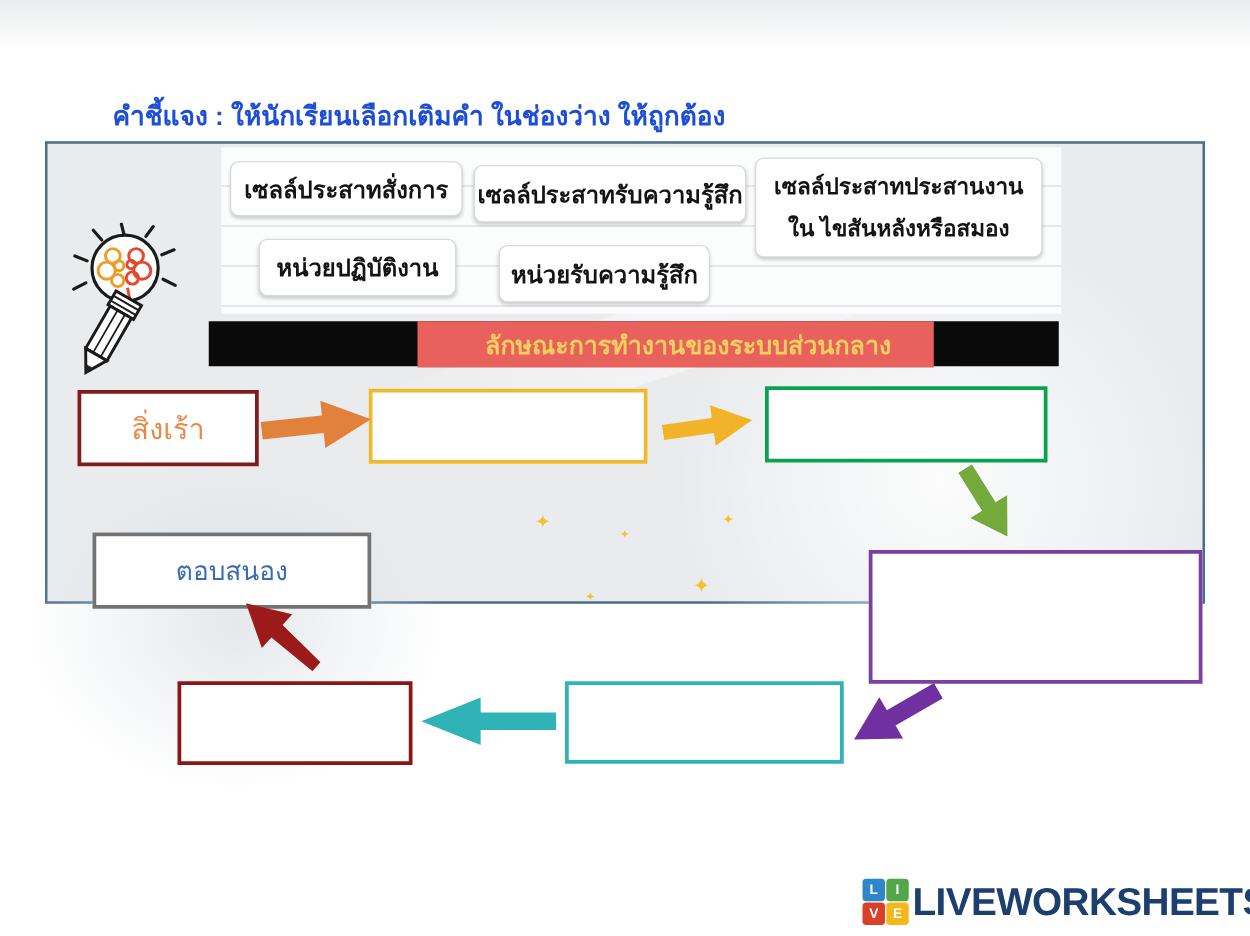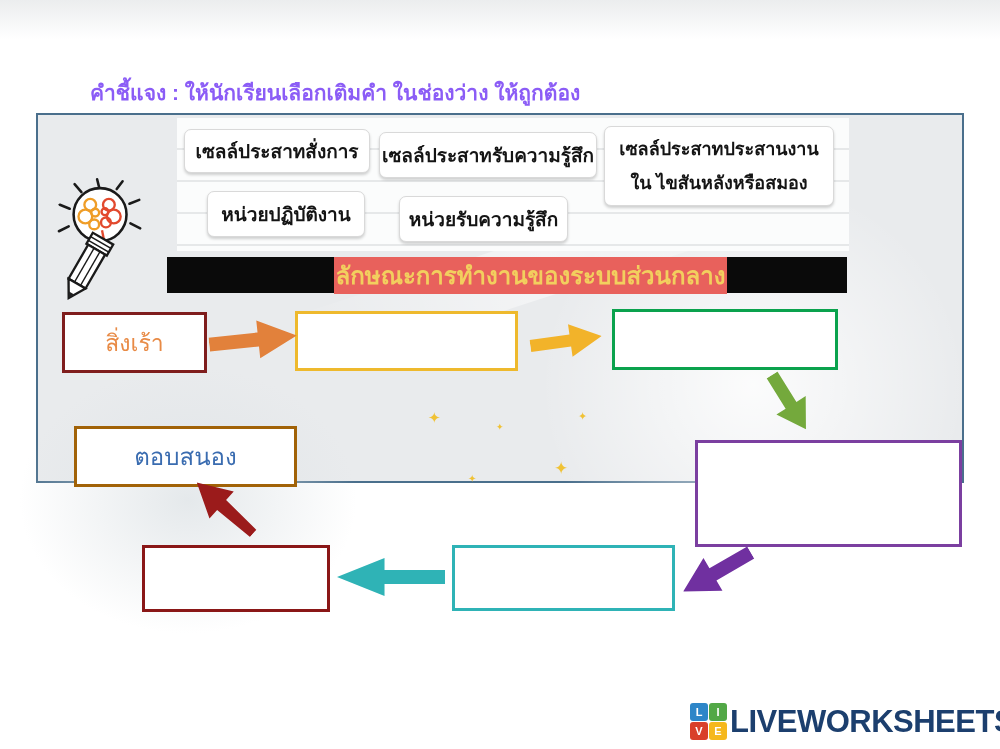--- a/index.html
+++ b/index.html
@@ -1,20 +1,20 @@
 <!DOCTYPE html>
 <html><head>
 <meta charset="utf-8">
 <style>
   html,body{margin:0;padding:0;background:#ffffff;}
   .page{position:relative;width:1000px;height:749px;background:#ffffff;overflow:hidden;
         font-family:"Liberation Sans","DejaVu Sans",sans-serif;}
   .page-top-tint{position:absolute;left:0;top:0;width:100%;height:46px;
         background:linear-gradient(180deg,#ebedee 0%,#ffffff 85%);}
-  .instruction{position:absolute;left:90px;top:76px;font-size:21px;font-weight:bold;color:#8b5cf6;}
+  .instruction{position:absolute;left:90px;top:76px;font-size:21px;font-weight:bold;color:#1d4ed8;}
 
   
   .worksheet{position:absolute;left:36px;top:113px;width:928px;height:370px;
         background:#e9ebed;border:2px solid #4a6f8c;box-sizing:border-box;}
   .bg-blob1{position:absolute;left:500px;top:60px;width:430px;height:420px;border-radius:50%;
         background:radial-gradient(ellipse at center,rgba(255,255,255,0.85) 0%,rgba(255,255,255,0) 70%);pointer-events:none;}
   .bg-blob2{position:absolute;left:-20px;top:250px;width:340px;height:270px;border-radius:50%;
         background:radial-gradient(ellipse at center,rgba(222,227,230,0.8) 0%,rgba(222,227,230,0) 70%);pointer-events:none;}
   .bg-streak{position:absolute;left:250px;top:120px;width:520px;height:60px;transform:rotate(-18deg);
         background:linear-gradient(90deg,rgba(255,255,255,0) 0%,rgba(255,255,255,0.5) 50%,rgba(255,255,255,0) 100%);pointer-events:none;}
@@ -27,30 +27,30 @@
         box-shadow:0 2px 3px rgba(0,0,0,0.18);font-size:19px;font-weight:600;color:#141414;cursor:grab;}
   .chip1{left:146px;top:14px;width:184px;height:42px;}
   .chip2{left:341px;top:17px;width:216px;height:44px;}
   .chip3{left:566px;top:11px;width:230px;height:80px;font-size:18px;line-height:34px;padding:18px 6px;box-sizing:border-box;}
   .chip4{left:169px;top:76px;width:156px;height:44px;}
   .chip5{left:361px;top:81px;width:167px;height:44px;}
 
   
   .banner-bar{position:absolute;left:129px;top:142px;width:680px;height:36px;background:#0a0a0a;}
   .banner-panel{position:absolute;left:296px;top:142px;width:393px;height:37px;background:#e8615c;
-        display:flex;align-items:center;justify-content:center;font-size:24px;font-weight:bold;color:#f2cf5e;}
+        display:flex;align-items:center;justify-content:center;font-size:20px;font-weight:bold;color:#f2cf5e;padding-left:20px;}
 
   
   .fbox{position:absolute;background:#ffffff;box-sizing:border-box;display:flex;align-items:center;justify-content:center;}
   .box-stimulus{left:24px;top:197px;width:145px;height:61px;border:3px solid #7f1d1d;
         color:#e88a45;font-size:23px;}
   .box-blank1{left:257px;top:196px;width:223px;height:60px;border:3px solid #eeb92d;}
   .box-blank2{left:574px;top:194px;width:226px;height:61px;border:3px solid #0aa24d;}
-  .box-response{left:36px;top:311px;width:223px;height:61px;border:3px solid #a16207;
-        color:#3a6cb0;font-size:24px;}
+  .box-response{left:36px;top:311px;width:223px;height:61px;border:3px solid #737373;
+        color:#3a6cb0;font-size:21px;}
   .box-blank3{left:657px;top:325px;width:267px;height:107px;border:3px solid #7b3fa0;}
   .box-blank4{left:414px;top:430px;width:223px;height:66px;border:3px solid #2fb3b6;}
   .box-blank5{left:104px;top:430px;width:188px;height:67px;border:3px solid #8a1717;}
 
   .arrow{position:absolute;}
   .arrow svg{display:block;width:100%;height:100%;}
 
   .watermark{position:absolute;left:394px;top:317px;width:230px;font-size:27px;font-weight:800;
         color:#2d75c7;letter-spacing:0.5px;white-space:nowrap;}
   .sparkle{position:absolute;color:#f0c235;line-height:1;}

